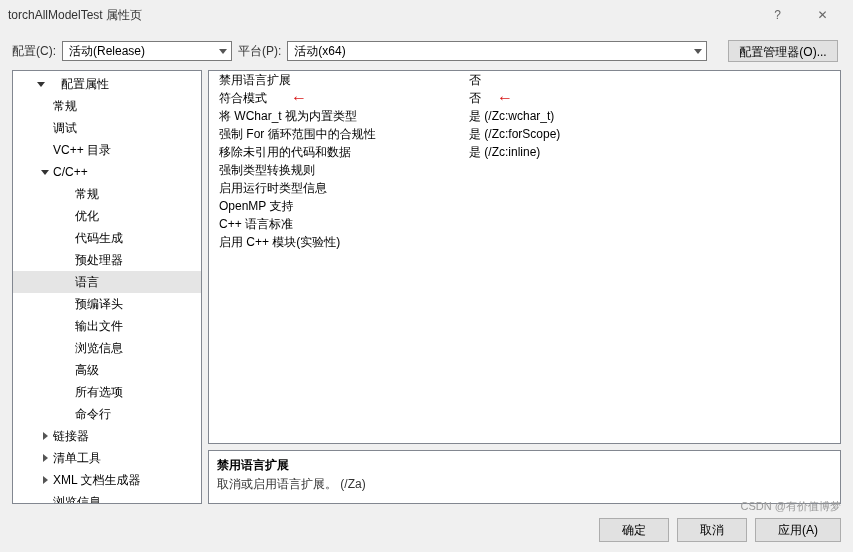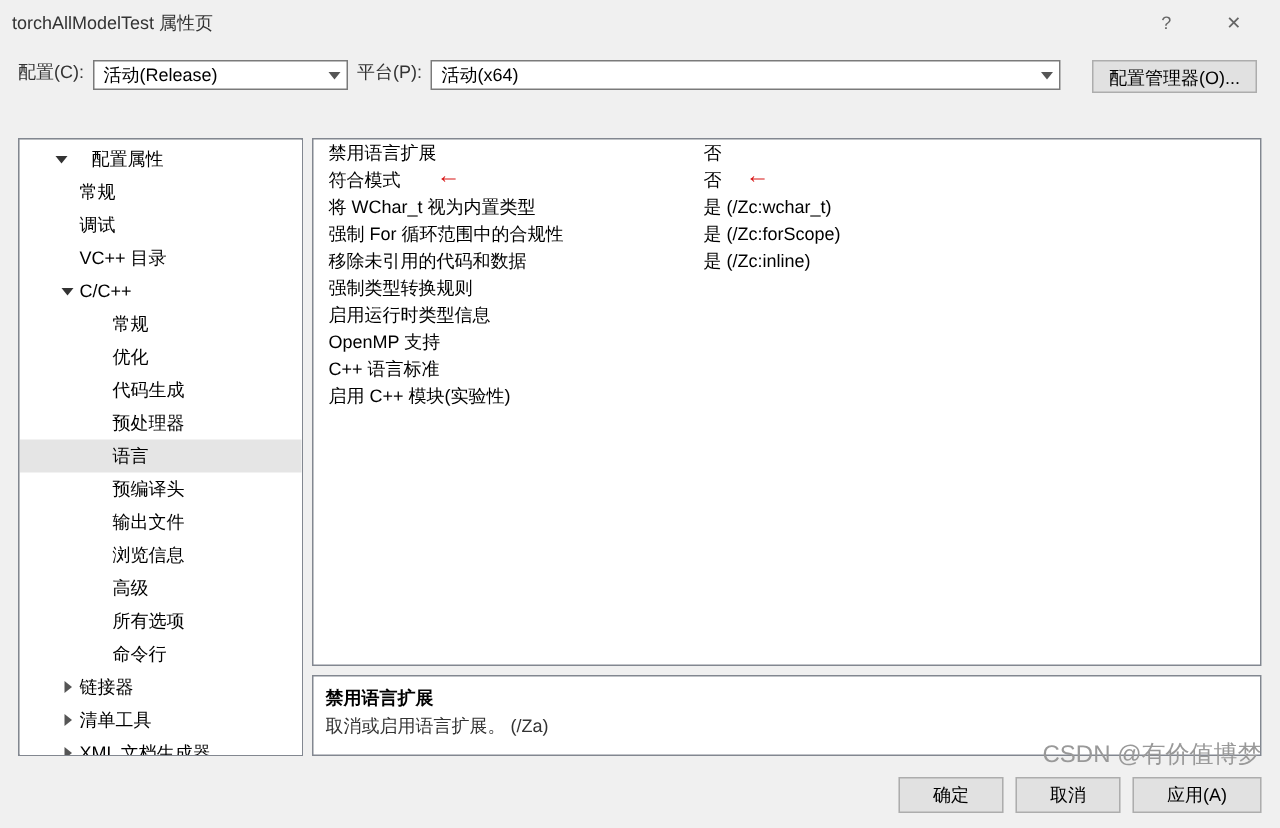--- a/index.html
+++ b/index.html
@@ -2,21 +2,21 @@
 <html><head>
   <meta charset="utf-8">
   <style>
     * { box-sizing: border-box; margin: 0; padding: 0; font-family: "Microsoft YaHei", "Segoe UI", sans-serif; font-size: 12px; }
     body { background: #f0f0f0; width: 853px; height: 552px; overflow: hidden; }
     .window { width: 100%; height: 100%; background: #f0f0f0; display: flex; flex-direction: column; }
     .titlebar { height: 30px; display: flex; align-items: center; padding: 0 8px; color: #333; }
     .titlebar-title { flex: 1; }
     .titlebar-actions { display: flex; gap: 0; }
     .titlebar-btn { width: 45px; height: 30px; display: flex; align-items: center; justify-content: center; color: #666; cursor: pointer; }
-    .toolbar { display: flex; padding: 10px 12px 30px 12px; gap: 6px; }
+    .toolbar { display: flex; align-items: center; padding: 10px 12px 8px 12px; gap: 6px; }
     .toolbar label { color: #333; }
     .combo { display: flex; align-items: center; justify-content: space-between; border: 1px solid #7a7a7a; background: #fff; padding: 2px 4px 2px 6px; height: 20px; }
     .combo.cfg { width: 170px; }
     .combo.plat { width: 420px; }
     .chevron { width: 0; height: 0; border-left: 4px solid transparent; border-right: 4px solid transparent; border-top: 5px solid #555; }
     .btn { border: 1px solid #adadad; background: #e1e1e1; padding: 3px 10px; height: 22px; cursor: pointer; margin-left: 15px; }
     .content { flex: 1; display: flex; padding: 0 12px 4px 12px; gap: 6px; overflow: hidden; }
     .tree { width: 190px; border: 1px solid #828790; background: #fff; overflow-y: auto; padding: 2px 0; }
     .tree-item { display: flex; align-items: center; padding: 2px 4px 2px 8px; cursor: pointer; color: #000; line-height: 18px; }
     .tree-item.selected { background: #e5e5e5; }
@@ -31,21 +31,21 @@
     .grid { flex: 1; border: 1px solid #828790; background: #fff; overflow-y: auto; position: relative; }
     .grid-row { display: flex; align-items: center; height: 18px; padding-left: 10px; cursor: default; }
     .grid-name { width: 250px; color: #000; position: relative; }
     .grid-value { flex: 1; color: #000; position: relative; }
     .desc { border: 1px solid #828790; background: #fff; padding: 6px 8px; height: 54px; }
     .desc-title { font-weight: bold; color: #000; margin-bottom: 2px; }
     .desc-text { color: #333; }
     .footer { display: flex; justify-content: flex-end; align-items: center; gap: 8px; padding: 10px 12px; }
     .footer-btn { border: 1px solid #adadad; background: #e1e1e1; padding: 3px 22px; height: 24px; cursor: pointer; }
     .arrow-red { position: absolute; color: #d81616; font-weight: bold; pointer-events: none; font-size: 16px; }
-    .watermark { position: absolute; right: 12px; bottom: 38px; color: #999; font-size: 16px; pointer-events: none; }
+    .watermark { position: absolute; right: 12px; bottom: 38px; color: #999; font-size: 11px; pointer-events: none; }
   </style>
 </head>
 <body>
 
 <div class="window">
   <div class="titlebar">
     <span class="titlebar-title">torchAllModelTest 属性页</span>
     <div class="titlebar-actions">
       <div class="titlebar-btn">
           <span>?</span>

